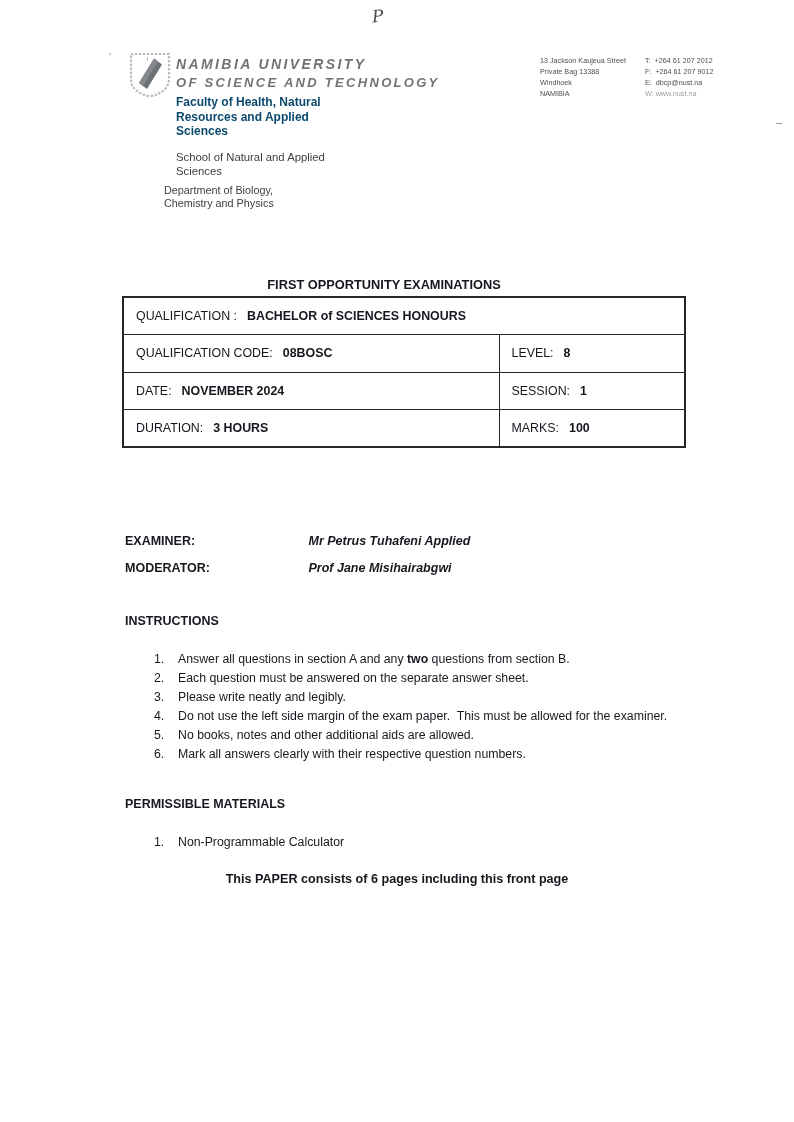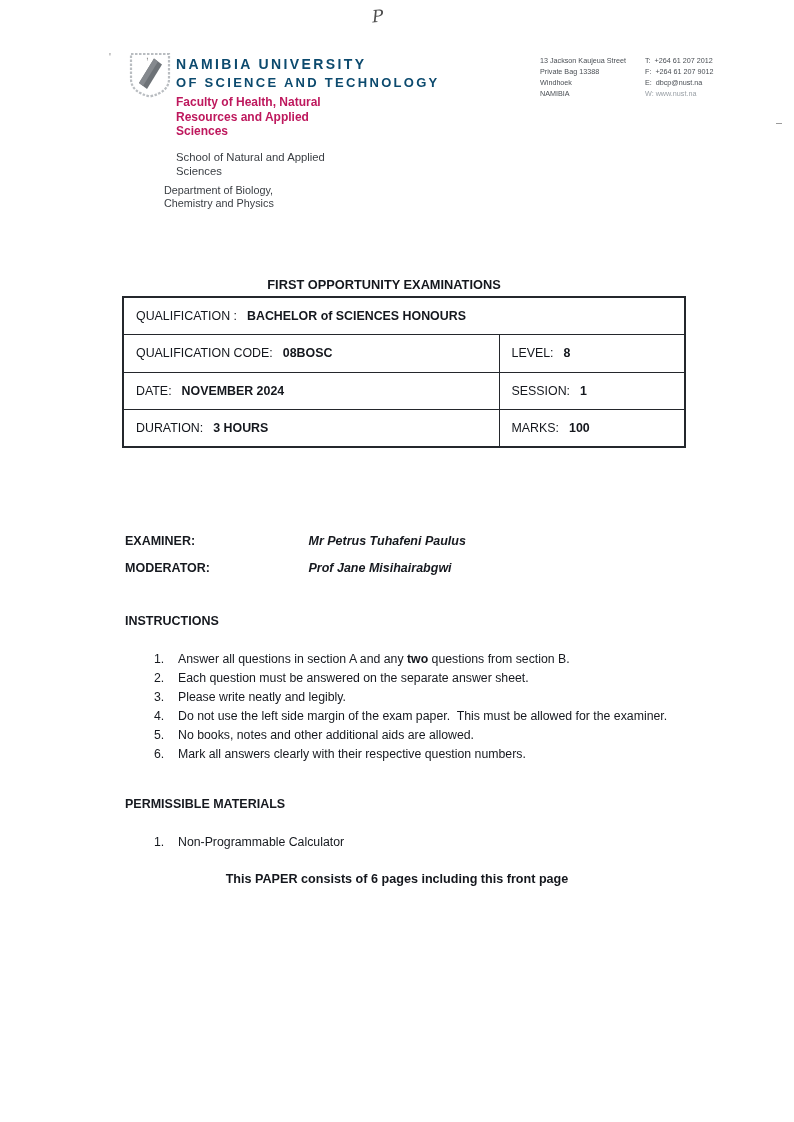--- a/index.html
+++ b/index.html
@@ -14,25 +14,25 @@
   .hand-mark {
     position:absolute; left:372px; top:6px;
     font-family:"DejaVu Serif",serif; font-style:italic;
     font-size:17px; color:#4d4d4d; transform:rotate(-5deg);
   }
   .stray-1 { position:absolute; left:109px; top:52px; font-size:10px; color:#8a8a8a; }
   .stray-2 { position:absolute; left:146px; top:50px; font-size:10px; color:#8a8a8a; }
   .stray-dash { position:absolute; left:776px; top:123px; width:6px; height:1px; background:#9a9a9a; }
   
   .logo { position:absolute; left:127px; top:52px; }
-  .uni-block { position:absolute; left:176px; top:56px; color:#0c4a6e; }
+  .uni-block { position:absolute; left:176px; top:56px; color:#737373;font-style:italic; }
   .uni-name { font-size:14px; font-weight:bold; letter-spacing:2.4px; white-space:nowrap; }
   .uni-sub  { font-size:13px; font-weight:600; letter-spacing:2.3px; margin-top:3px; white-space:nowrap; }
   .faculty { position:absolute; left:176px; top:95px; width:162px;
-             font-size:12px; font-weight:bold; line-height:1.22; color:#be185d; }
+             font-size:12px; font-weight:bold; line-height:1.22; color:#0c4a6e; }
   .school  { position:absolute; left:176px; top:150px; width:175px;
              font-size:11.3px; font-weight:500; line-height:1.25; color:#3a3e43; }
   .dept    { position:absolute; left:164px; top:184px; width:160px;
              font-size:10.8px; font-weight:500; line-height:1.25; color:#3a3e43; }
   .contact { position:absolute; left:510px; top:55px; display:flex; gap:8px;
              font-size:7.2px; line-height:1.55; color:#4a4f55; }
   .contact .addr { width:97px;margin-left:30px; }
   .contact-line, .addr-line { white-space:pre-wrap; }
   .contact-line.web { color:#9aa0a6; }
   
@@ -137,21 +137,21 @@
       <td class="col-right">
         <span>MARKS:</span><b>100</b>
       </td>
     </tr>
   </tbody>
     </table>
 
   <div class="officials">
     <div class="off-row">
       <span class="off-label">EXAMINER:</span>
-      <span class="off-name">Mr Petrus Tuhafeni Paulus</span>
+      <span class="off-name">Mr Petrus Tuhafeni Applied</span>
     </div>
     <div class="off-row">
       <span class="off-label">MODERATOR:</span>
       <span class="off-name">Prof Jane Misihairabgwi</span>
     </div>
   </div>
 
   <div class="ins-heading">INSTRUCTIONS</div>
   <div class="ins-list">
     <div class="ins-item">

